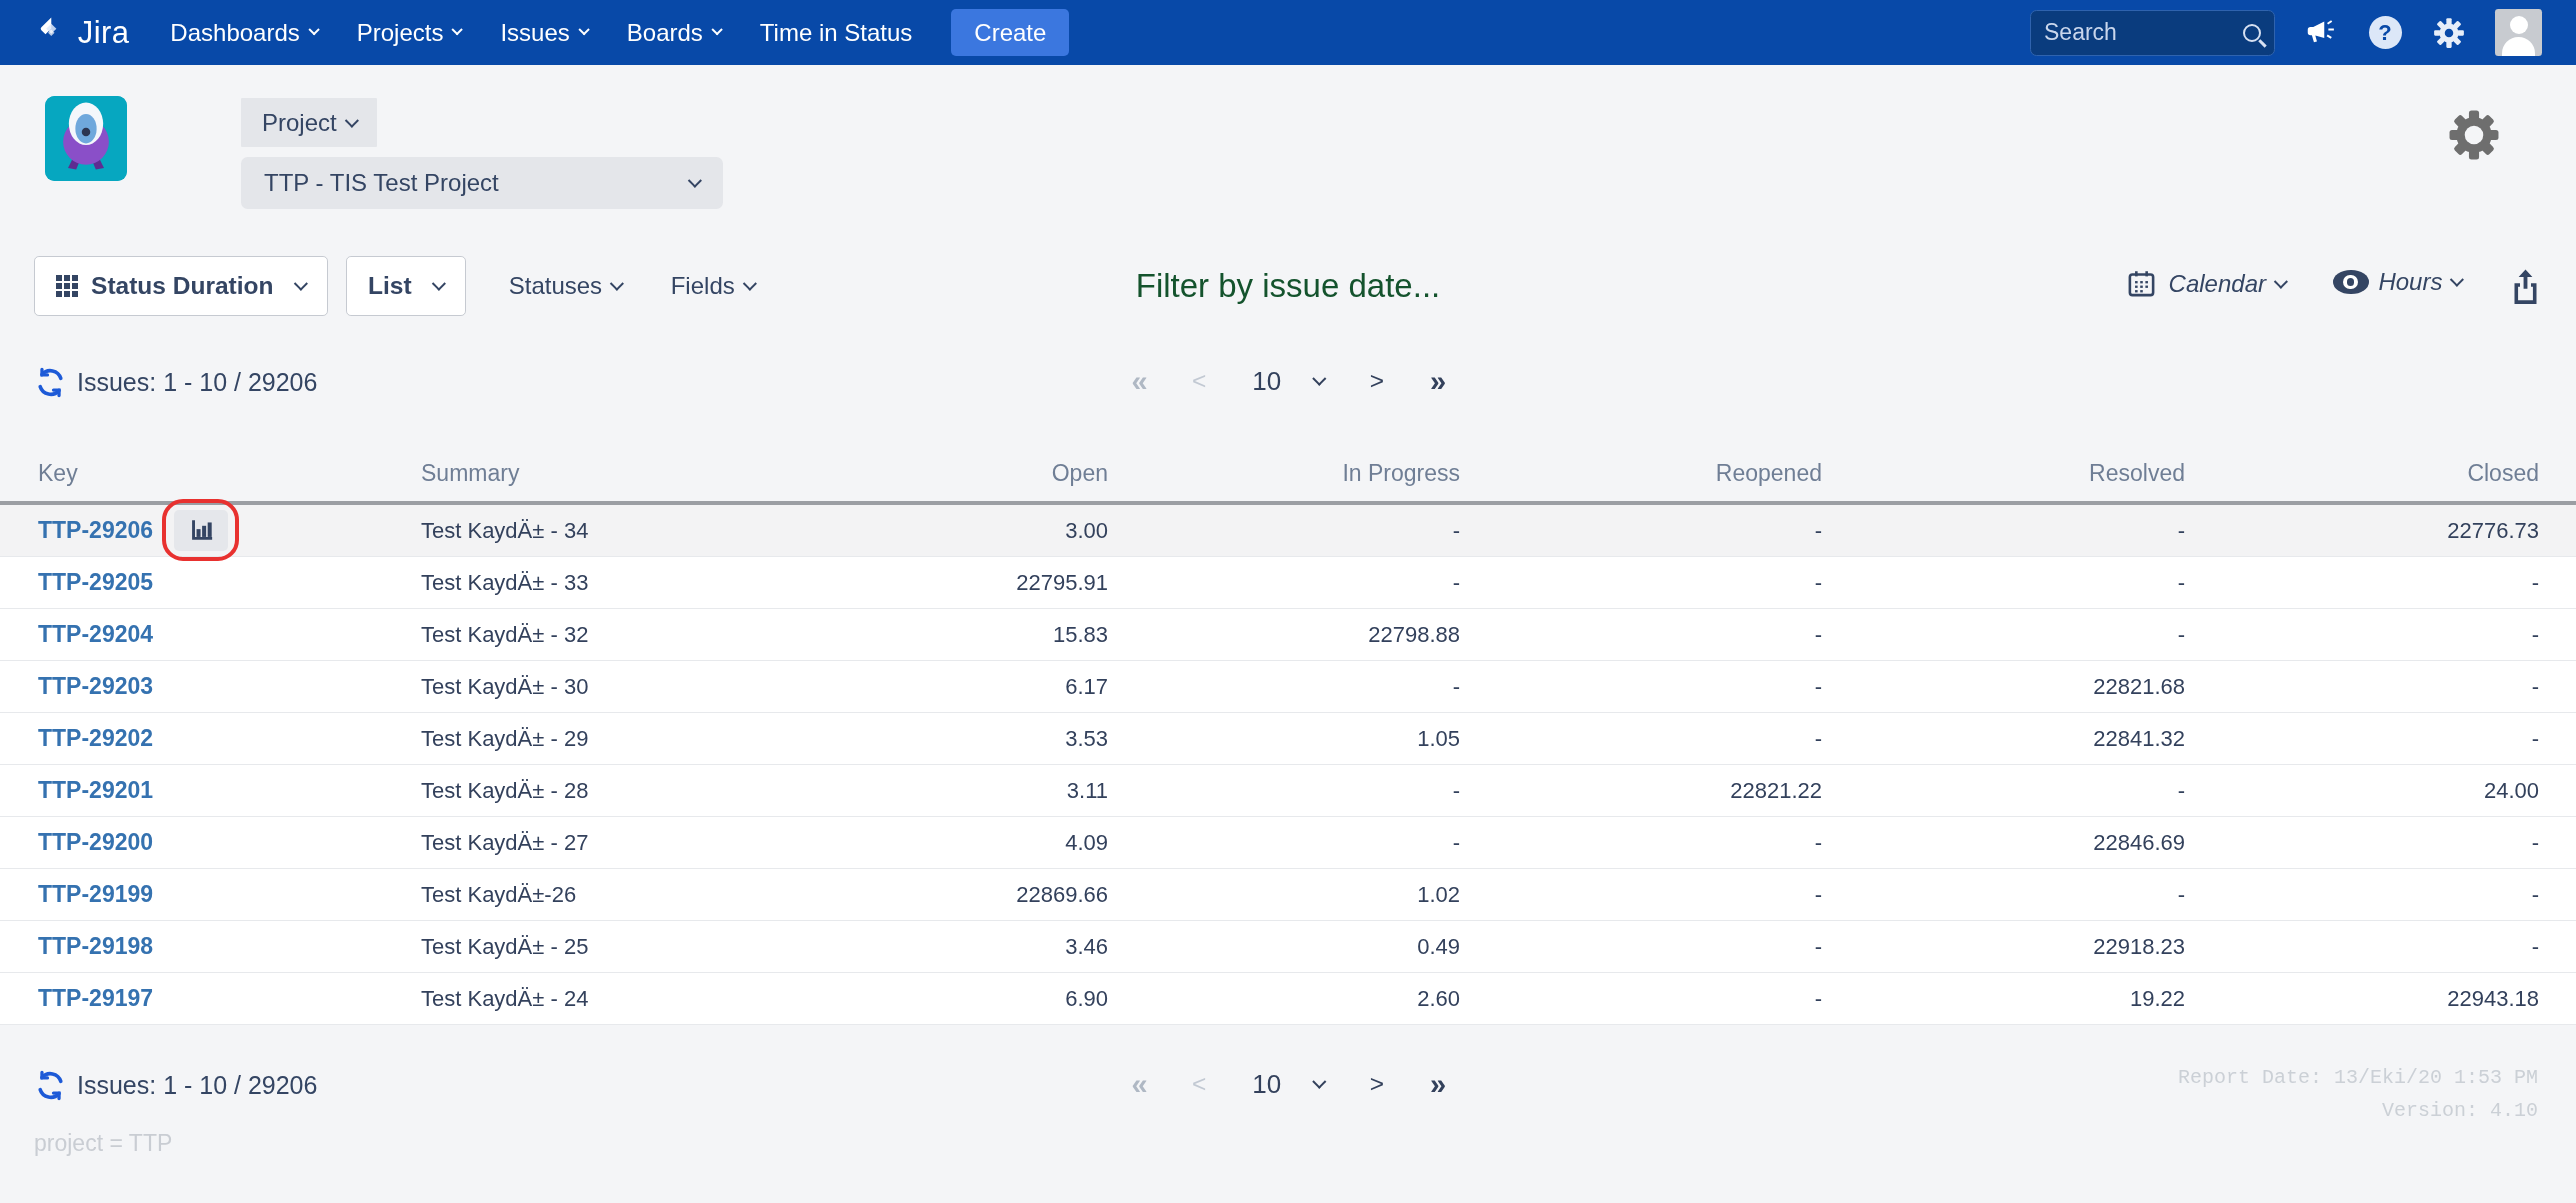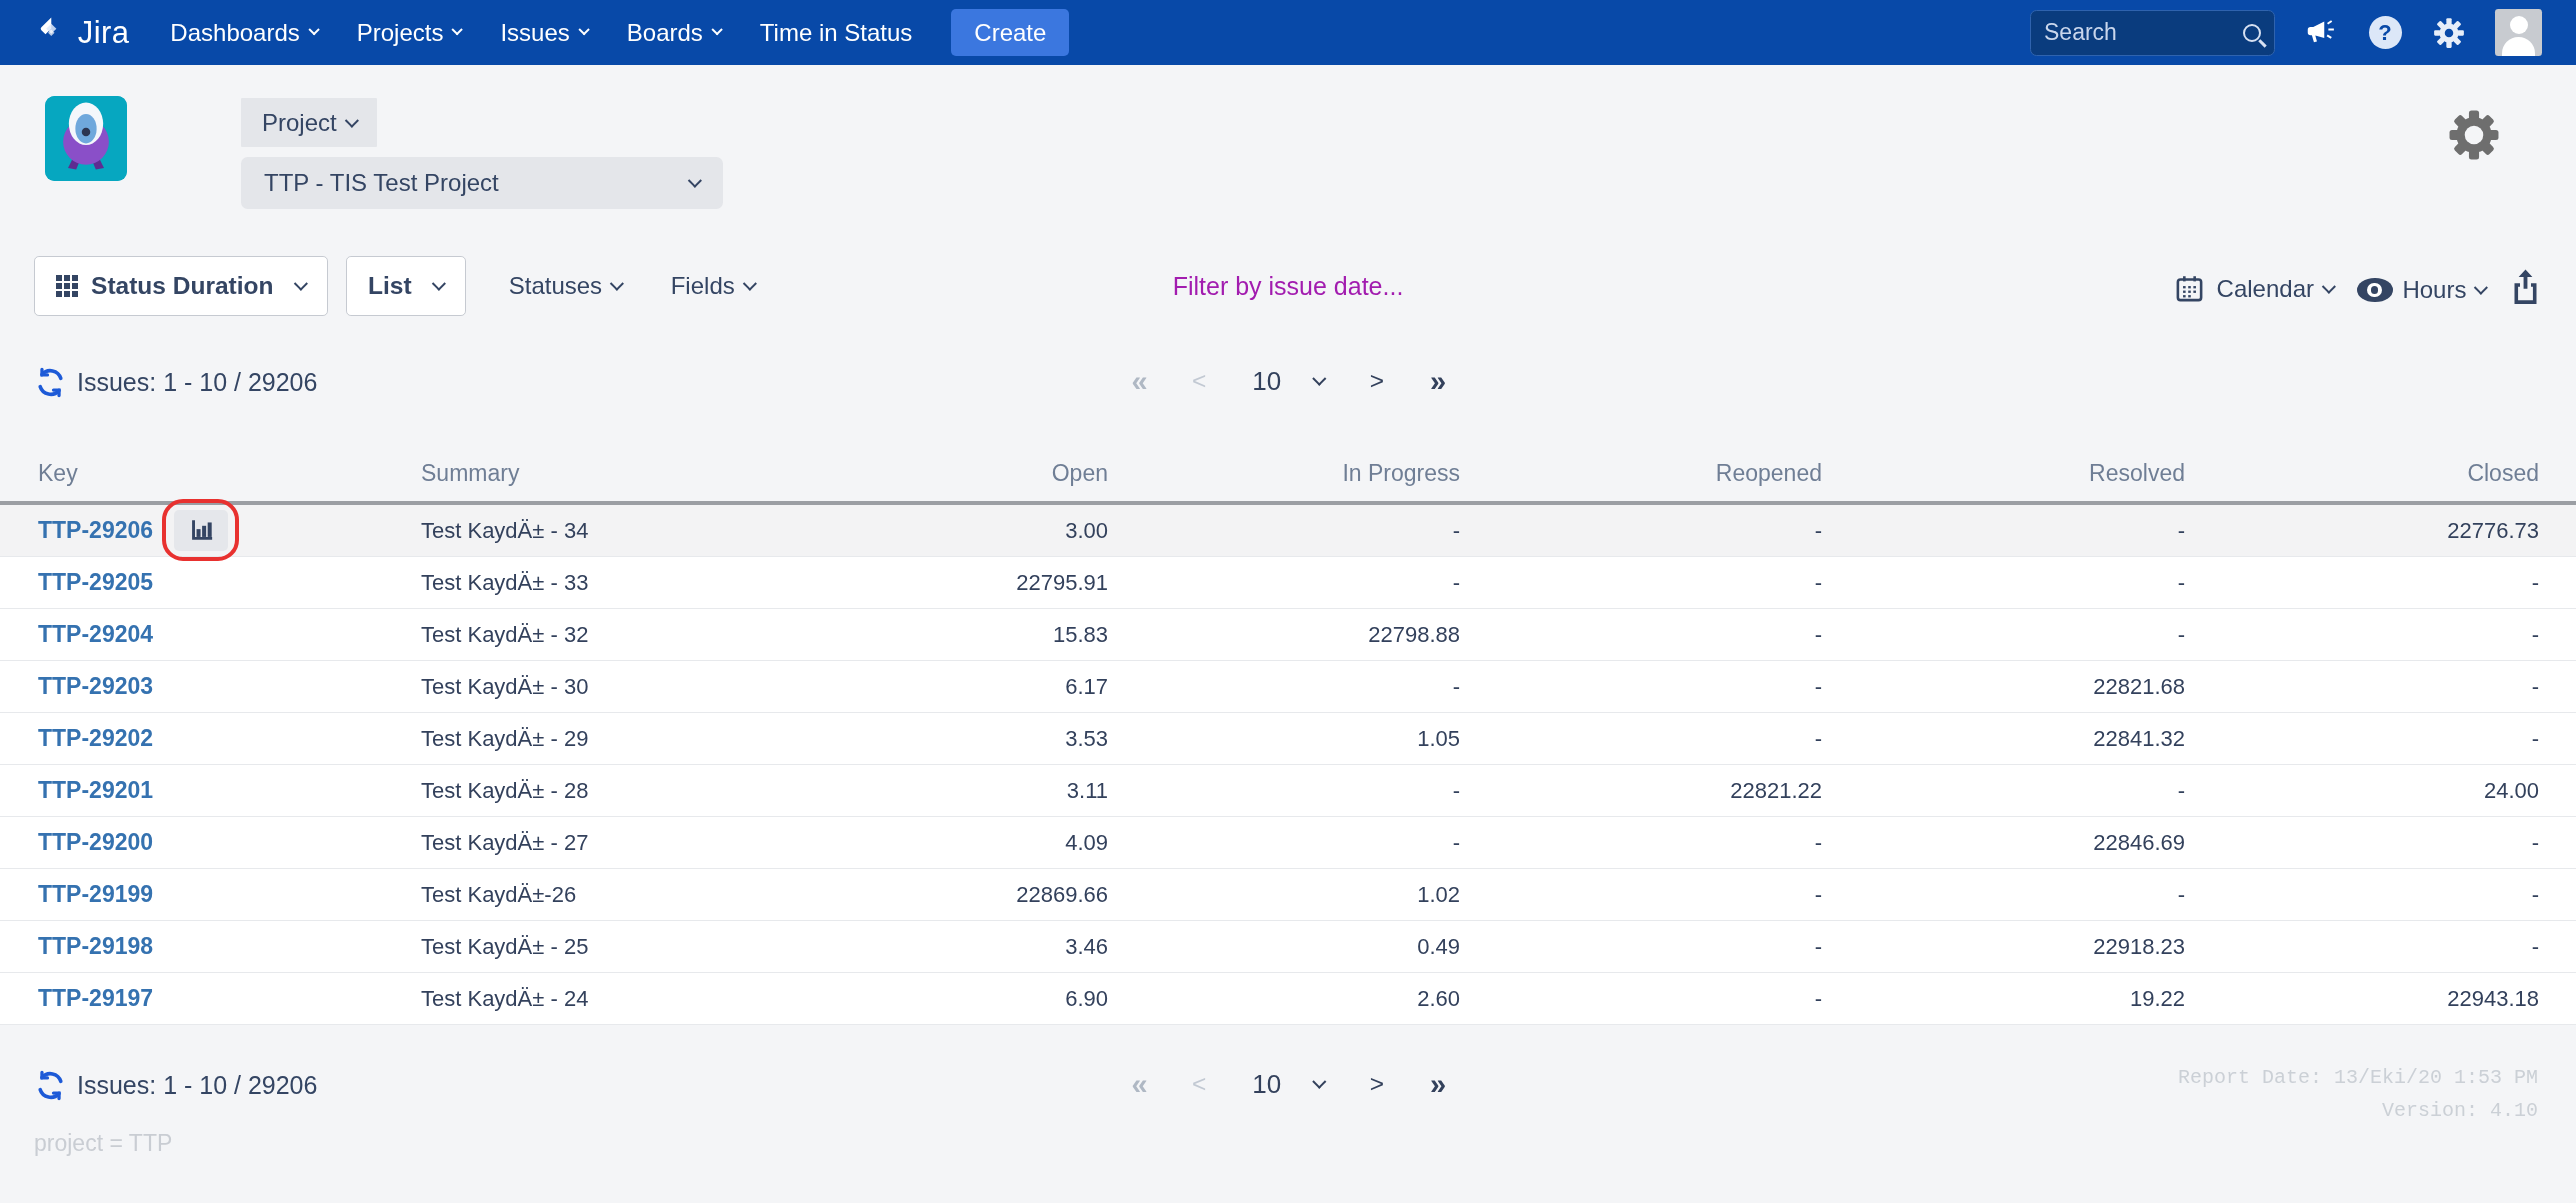--- a/index.html
+++ b/index.html
@@ -36,22 +36,22 @@
   .proj-select { position:absolute; left:241px; top:92px; width:482px; height:52px; background:#E4E6EA; border-radius:6.5px; display:flex; align-items:center; padding:0 23px; font-size:24px; color:#344563; cursor:pointer; }
   .proj-select .chev { margin-left:auto; }
   .band-gear { position:absolute; right:75px; top:43px; cursor:pointer; }
 
   
   .toolbar { position:absolute; top:249px; left:0; width:100%; height:74px; display:flex; align-items:center; padding:0 34px; }
   .tb-btn { background:#fff; border:1.6px solid #C6CAD1; border-radius:4.9px; height:60px; padding:0 21px; font-size:24.5px; font-weight:bold; font-family:inherit; color:#344563; display:flex; align-items:center; gap:13px; cursor:pointer; margin-right:18px;justify-content:center; }
   .tb-link { font-size:24px; color:#344563; display:flex; align-items:center; margin:0 24.5px; cursor:pointer; white-space:nowrap; }
   .grid-icon { display:grid; grid-template-columns:repeat(3,5.7px); grid-template-rows:repeat(3,5.7px); gap:2.5px; }
   .grid-icon i { background:#344563; }
-  .filter-field { position:absolute; left:50%; transform:translateX(-50%); font-size:25px; color:#a21caf; cursor:text; white-space:nowrap; }
-  .tb-right { margin-left:auto; display:flex; align-items:flex-end; gap:23px; }
+  .filter-field { position:absolute; left:50%; transform:translateX(-50%); font-size:33px; color:#14532d; cursor:text; white-space:nowrap; }
+  .tb-right { margin-left:auto; display:flex; align-items:flex-start; gap:47px;font-style:italic; }
   .eye { position:relative; width:36px; height:24.5px; border-radius:50%; background:#344563; margin-right:9.8px; }
   .eye::before { content:""; position:absolute; width:14.7px; height:14.7px; border-radius:50%; background:#fff; left:10.6px; top:4.9px; }
   .eye::after { content:""; position:absolute; width:7.4px; height:7.4px; border-radius:50%; background:#344563; left:14.3px; top:8.6px; }
 
   
   .issues-row { position:absolute; left:0; width:100%; height:57px; }
   .issues-row.top { top:358px; }
   .issues-left { position:absolute; left:34px; top:8.2px; display:flex; align-items:center; gap:10px; font-size:25px; color:#344563; }
   .pager { position:absolute; left:50%; transform:translateX(-50%); top:6.5px; display:flex; align-items:center; gap:46px; font-size:26px; }
   .pg-first, .pg-last { font-size:29px; font-weight:bold; letter-spacing:-1.6px; cursor:pointer; }

